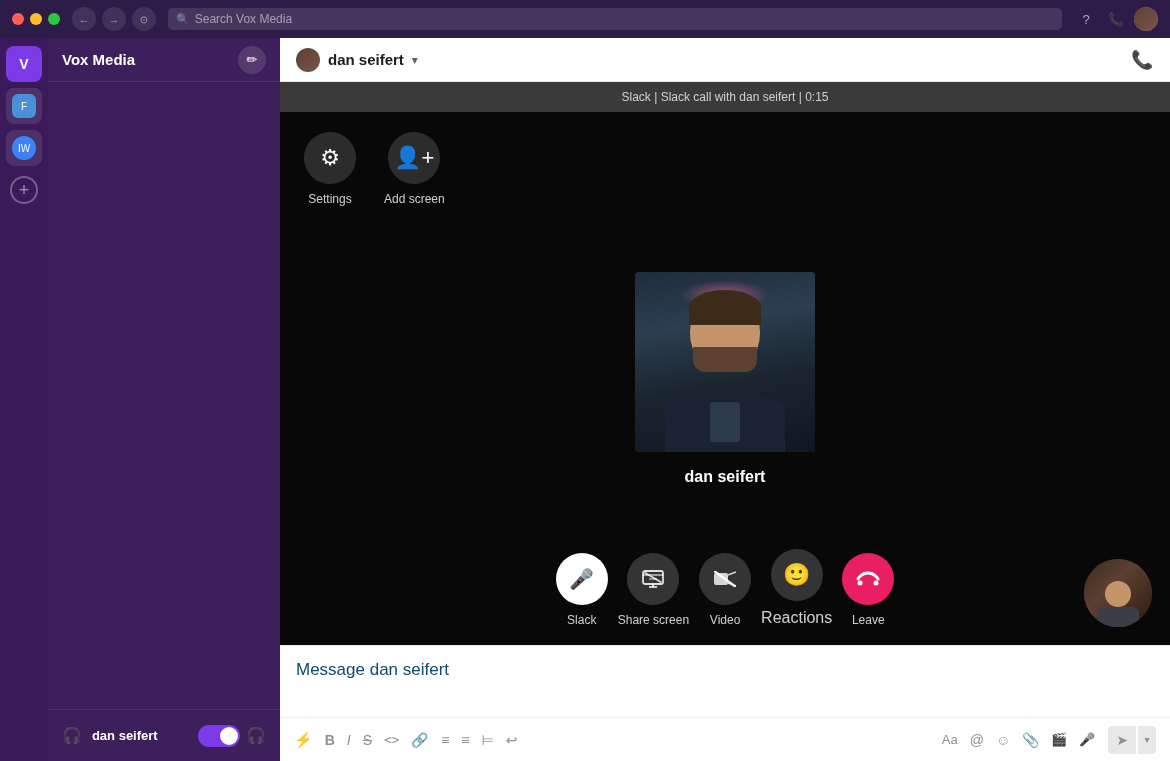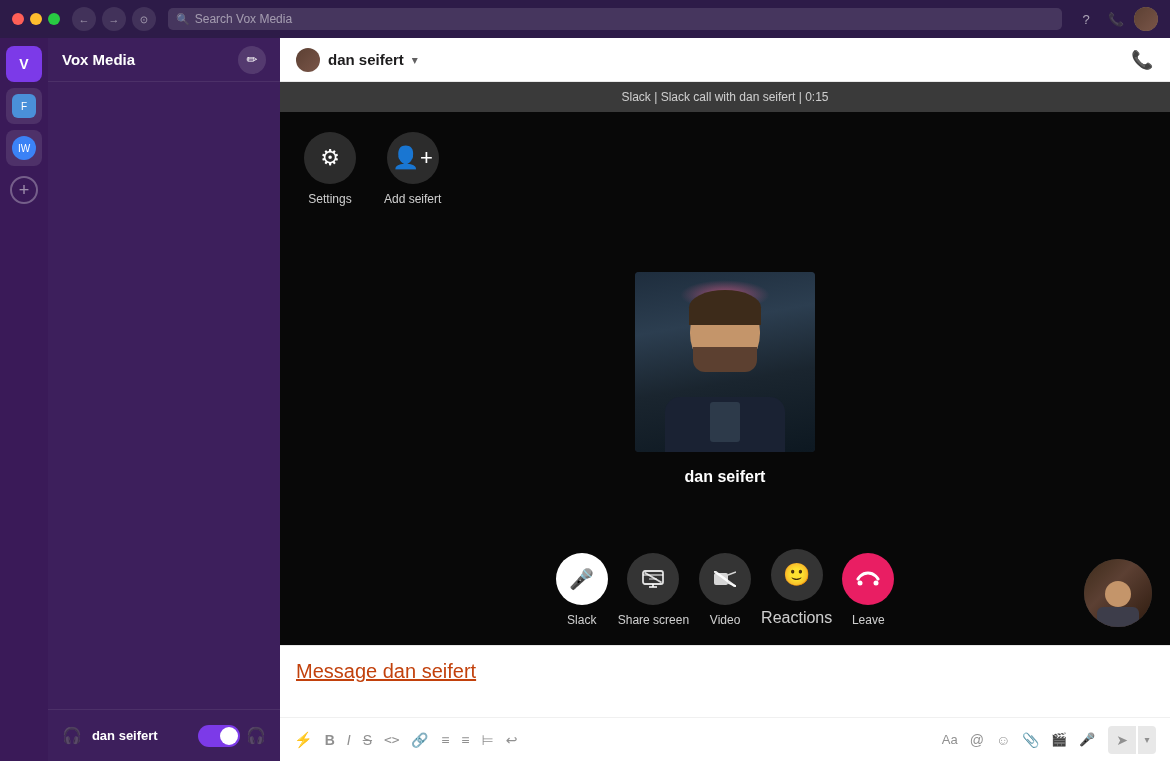--- a/index.html
+++ b/index.html
@@ -182,21 +182,21 @@
 
       <div style="position:absolute;top:30px;left:0;right:0;bottom:0;background:#080808;display:flex;flex-direction:column;">
 
         <div style="position:absolute;top:20px;left:24px;display:flex;gap:28px;">
           <div style="display:flex;flex-direction:column;align-items:center;gap:8px;cursor:pointer;">
             <div style="width:52px;height:52px;border-radius:50%;background:rgba(255,255,255,0.15);display:flex;align-items:center;justify-content:center;font-size:22px;color:white;">⚙</div>
             <span style="color:rgba(255,255,255,0.8);font-size:12px;">Settings</span>
           </div>
           <div style="display:flex;flex-direction:column;align-items:center;gap:8px;cursor:pointer;">
             <div style="width:52px;height:52px;border-radius:50%;background:rgba(255,255,255,0.15);display:flex;align-items:center;justify-content:center;font-size:22px;color:white;">👤+</div>
-            <span style="color:rgba(255,255,255,0.8);font-size:12px;">Add seifert</span>
+            <span style="color:rgba(255,255,255,0.8);font-size:12px;">Add screen</span>
           </div>
         </div>
 
         <div style="display:flex;flex-direction:column;align-items:center;justify-content:center;flex:1;">
 
           <div style="width:180px;height:180px;border-radius:4px;overflow:hidden;background:#1a2233;">
 
             <div style="width:100%;height:100%;background:linear-gradient(170deg,#1e2d3d 0%,#2c3e50 30%,#1a252f 60%,#0d1821 100%);position:relative;display:flex;flex-direction:column;align-items:center;justify-content:flex-end;overflow:hidden;">
 
               <div style="position:absolute;top:8px;left:50%;transform:translateX(-50%);width:90px;height:30px;background:radial-gradient(ellipse,rgba(255,100,150,0.6) 0%,transparent 70%);border-radius:50%;"></div>
@@ -272,21 +272,21 @@
               <div style="width:26px;height:26px;border-radius:50%;background:#c4956a;margin-bottom:0;"></div>
               <div style="width:42px;height:20px;background:#3d3d4a;border-radius:6px 6px 0 0;"></div>
             </div>
           </div>
         </div>
       </div>
     </div>
 
     <div style="height:116px;background:white;border-top:1px solid #e8e8e8;display:flex;flex-direction:column;flex-shrink:0;">
       <div style="padding:14px 16px 0;flex:1;">
-        <span style="color:#c2410c;font-size:20px;text-decoration:underline;">Message dan seifert</span>
+        <span style="color:#0c4a6e;font-size:17px;">Message dan seifert</span>
       </div>
       <div style="height:44px;display:flex;align-items:center;padding:0 14px;gap:12px;border-top:1px solid #f0f0f0;">
         <span style="color:#909090;font-size:15px;cursor:pointer;">⚡</span>
         <span style="color:#909090;font-size:14px;font-weight:bold;cursor:pointer;">B</span>
         <span style="color:#909090;font-size:14px;font-style:italic;cursor:pointer;">I</span>
         <span style="color:#909090;font-size:14px;cursor:pointer;text-decoration:line-through;">S</span>
         <span style="color:#909090;font-size:13px;cursor:pointer;font-family:monospace;">&lt;&gt;</span>
         <span style="color:#909090;font-size:14px;cursor:pointer;">🔗</span>
         <span style="color:#909090;font-size:14px;cursor:pointer;">≡</span>
         <span style="color:#909090;font-size:14px;cursor:pointer;">≡</span>

